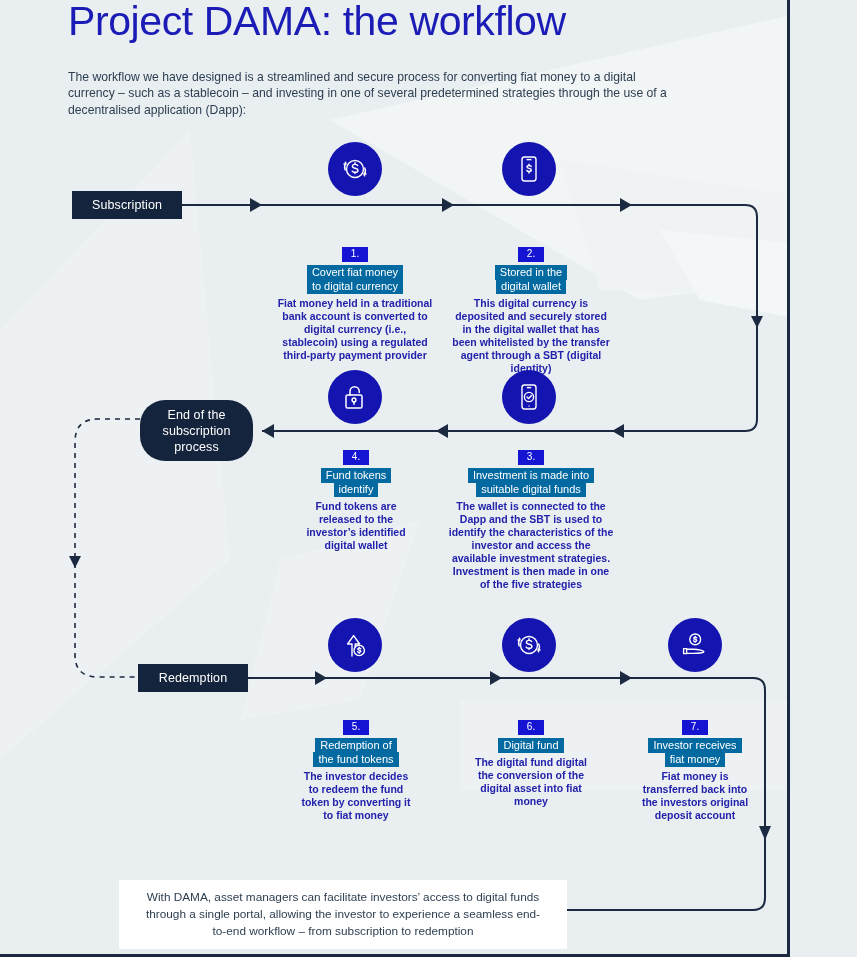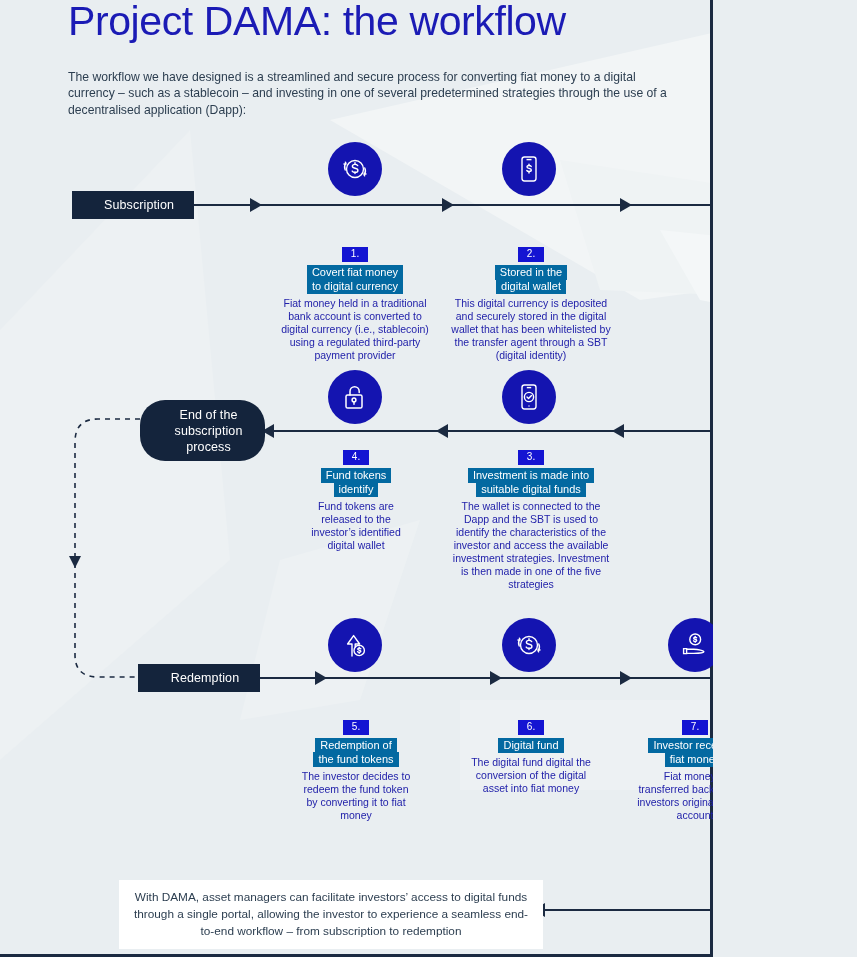--- a/index.html
+++ b/index.html
@@ -5,21 +5,21 @@
   html,body{margin:0;padding:0;}
   body{
     width:857px;height:957px;
     background:#e9eef1;
     font-family:"Liberation Sans", sans-serif;
     overflow:hidden;
     position:relative;
   }
   #stage{
     position:absolute;inset:0;
-    width:713px;height:957px;
+    width:790px;height:957px;
     background:#e9eef1;
     overflow:hidden;
   }
   .bg-svg{position:absolute;left:0;top:0;}
 
   
   .page-border-right{
     position:absolute;right:0;top:0;width:3px;height:957px;background:#1b2a41;
   }
   .page-border-bottom{
@@ -42,21 +42,20 @@
 
   
   #connectors{position:absolute;left:0;top:0;width:857px;height:957px;}
 
   
   .stage-label{
     position:absolute;background:#14243c;color:#ffffff;
     display:flex;align-items:center;justify-content:center;
     text-align:center;font-size:12.5px;line-height:16px;
     letter-spacing:.1px;
-    padding-left:12px;
   }
 
   
   .node-icon{
     position:absolute;width:54px;height:54px;border-radius:50%;
     background:#1414b0;display:flex;align-items:center;justify-content:center;
   }
   .node-icon svg{display:block;}
 
   
@@ -70,28 +69,28 @@
     margin-top:3px;
     font-size:11px;line-height:14px;color:#ffffff;font-weight:400;
   }
   .step .name span{
     background:#0369a1;
     box-decoration-break:clone;-webkit-box-decoration-break:clone;
     padding:1px 5px 2px 5px;
   }
   .step .desc{
     margin-top:4px;
-    font-size:10.5px;line-height:13px;color:#2222aa;font-weight:normal;
+    font-size:10.5px;line-height:13px;color:#2222aa;font-weight:bold;
   }
 
   .conclusion{
     position:absolute;background:#ffffff;
     font-size:11.8px;line-height:17px;color:#2c3e50;
     text-align:center;
-    padding:9px 12px;
+    padding:9px 24px;
   }
 </style>
 </head>
 <body>
 
 <div id="stage">
 
   <svg class="bg-svg" width="857" height="957">
     <polygon points="0,330 190,130 230,560 0,760" fill="#edf1f3"></polygon>
     <polygon points="330,120 857,0 857,270 640,300" fill="#f2f5f6"></polygon>

